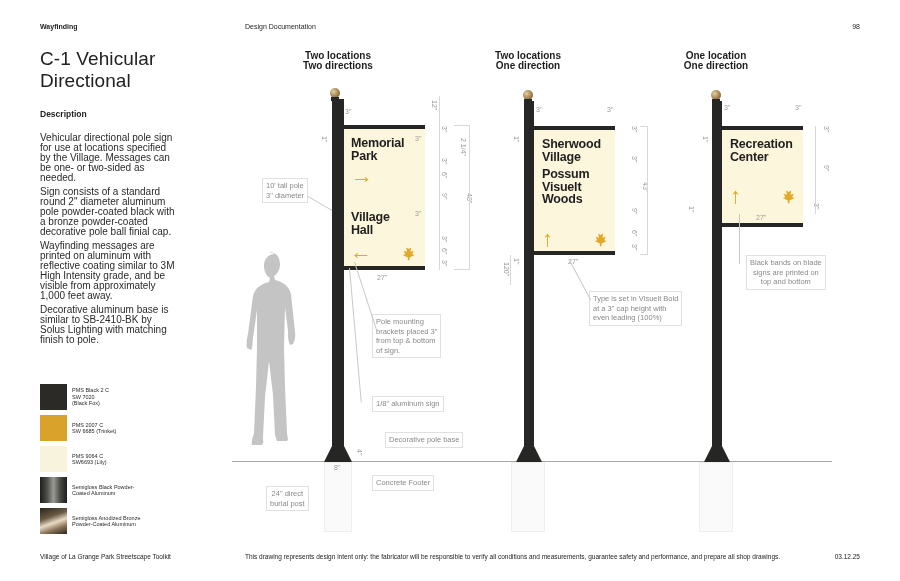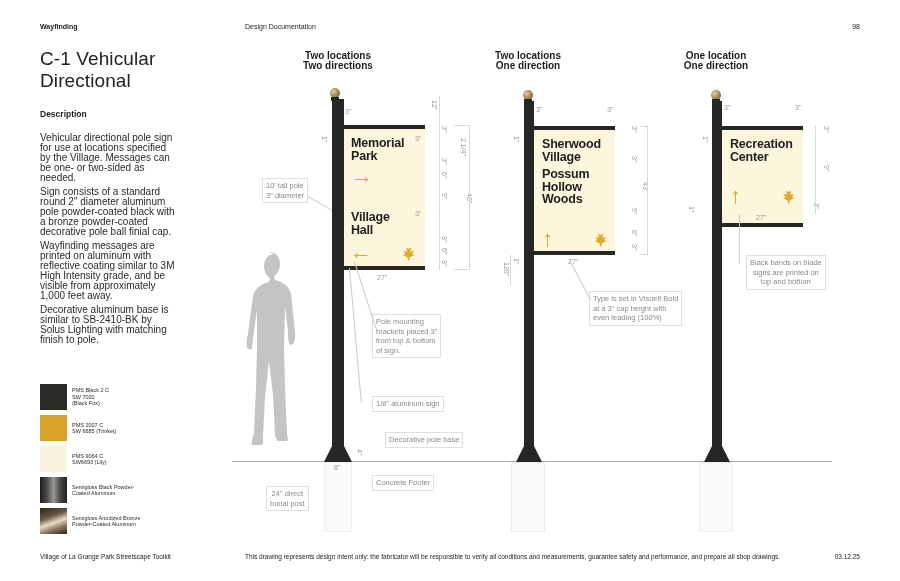--- a/index.html
+++ b/index.html
@@ -169,21 +169,21 @@
 <div class="abs footer-box" style="left:511px;top:462px;width:34px;height:70px;"></div>
 <div class="abs bracket" style="left:532px;top:136px;"></div>
 <div class="abs bracket" style="left:532px;top:230px;"></div>
 <div class="abs sign" style="left:534px;top:126px;width:81px;height:129px;">
   <div class="abs sign-text" style="left:8px;top:8px;">
     <div>Sherwood</div>
     <div>Village</div>
   </div>
   <div class="abs sign-text" style="left:8px;top:38px;">
     <div>Possum</div>
-    <div>Hollow</div>
+    <div>Visuelt</div>
     <div>Woods</div>
   </div>
   <div class="abs arrow" style="left:8px;top:98px;">↑</div>
   <svg class="abs" style="left:56px;top:100px;" width="18" height="17" viewBox="0 0 20 20">
       <path fill="#e2a82a" d="M10 1l2 5 3-2-1 5 4-1-2 4 3 1-6 3v3h-2v-3l-6-3 3-1-2-4 4 1-1-5 3 2z"></path>
     </svg>
 </div>
 <div class="abs dim" style="left:568px;top:258px;">27"</div>
 <div class="abs dim dim-v" style="left:642px;top:182px;">43"</div>
 <div class="abs dim dim-v" style="left:503px;top:262px;">120"</div>

